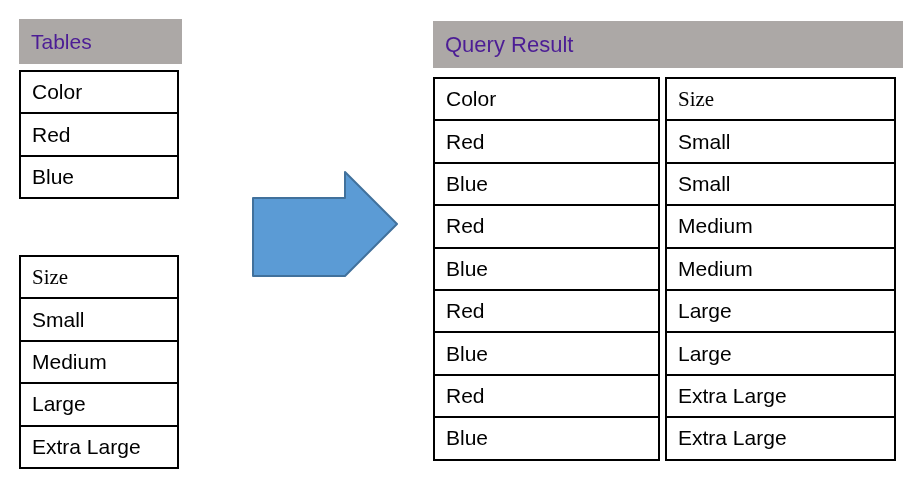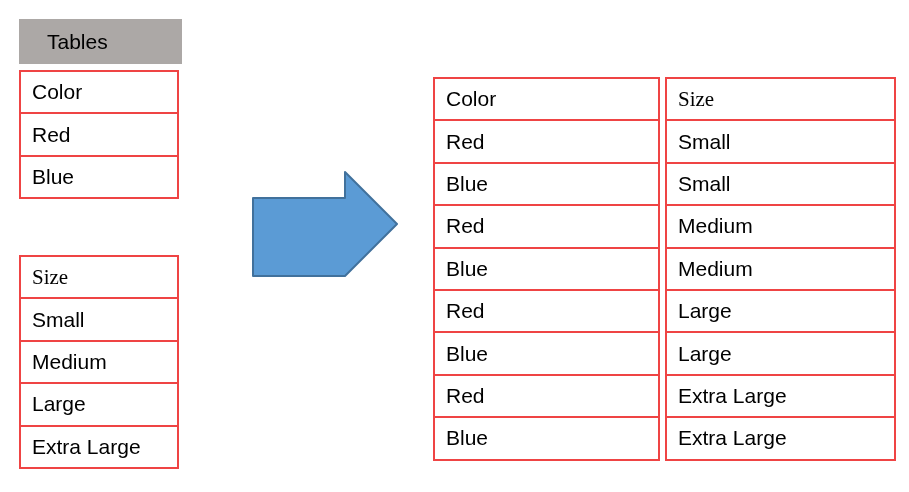--- a/index.html
+++ b/index.html
@@ -14,30 +14,30 @@
     height: 492px;
     background: #ffffff;
     overflow: hidden;
     color: #000000;
   }
   .section-label {
     position: absolute;
     display: flex;
     align-items: center;
     box-sizing: border-box;
-    padding-left: 28px;
+    padding-left: 12px;
     font-size: 21px;
-    color: #000000;
+    color: #4c1d95;
   }
   table.data-table {
     border-collapse: collapse;
     table-layout: fixed;
   }
   table.data-table td {
-    border: 2px solid #ef4444;
+    border: 2px solid #000000;
     box-sizing: border-box;
     height: 42.4px;
     padding: 0 0 0 11px;
     font-size: 21px;
     vertical-align: middle;
     white-space: nowrap;
     overflow: hidden;
     background: #ffffff;
     color: #000000;
   }
@@ -88,20 +88,21 @@
       <tr>
         <td>Extra Large</td>
       </tr>
     </tbody>
   </table>
 
   <svg class="abs" style="left:251px; top:171px;" width="148" height="108" viewBox="0 0 148 108">
     <polygon points="2,28 94,28 94,2 146,54 94,106 2,106 2,28" transform="translate(0,-1)" fill="#5b9bd5" stroke="#41719c" stroke-width="2" stroke-linejoin="round"></polygon>
   </svg>
 
+  <div class="section-label" style="left:433px; top:21px; width:470px; height:47px; background:#aca8a6; font-size:22px;">Query Result</div>
 
   <div class="result-cols" style="left:433px; top:77px;">
 
     <table class="data-table" style="width:227px;">
       <tbody>
         <tr>
           <td class="hdr-blue">Color</td>
         </tr>
         <tr>
             <td>Red</td>

